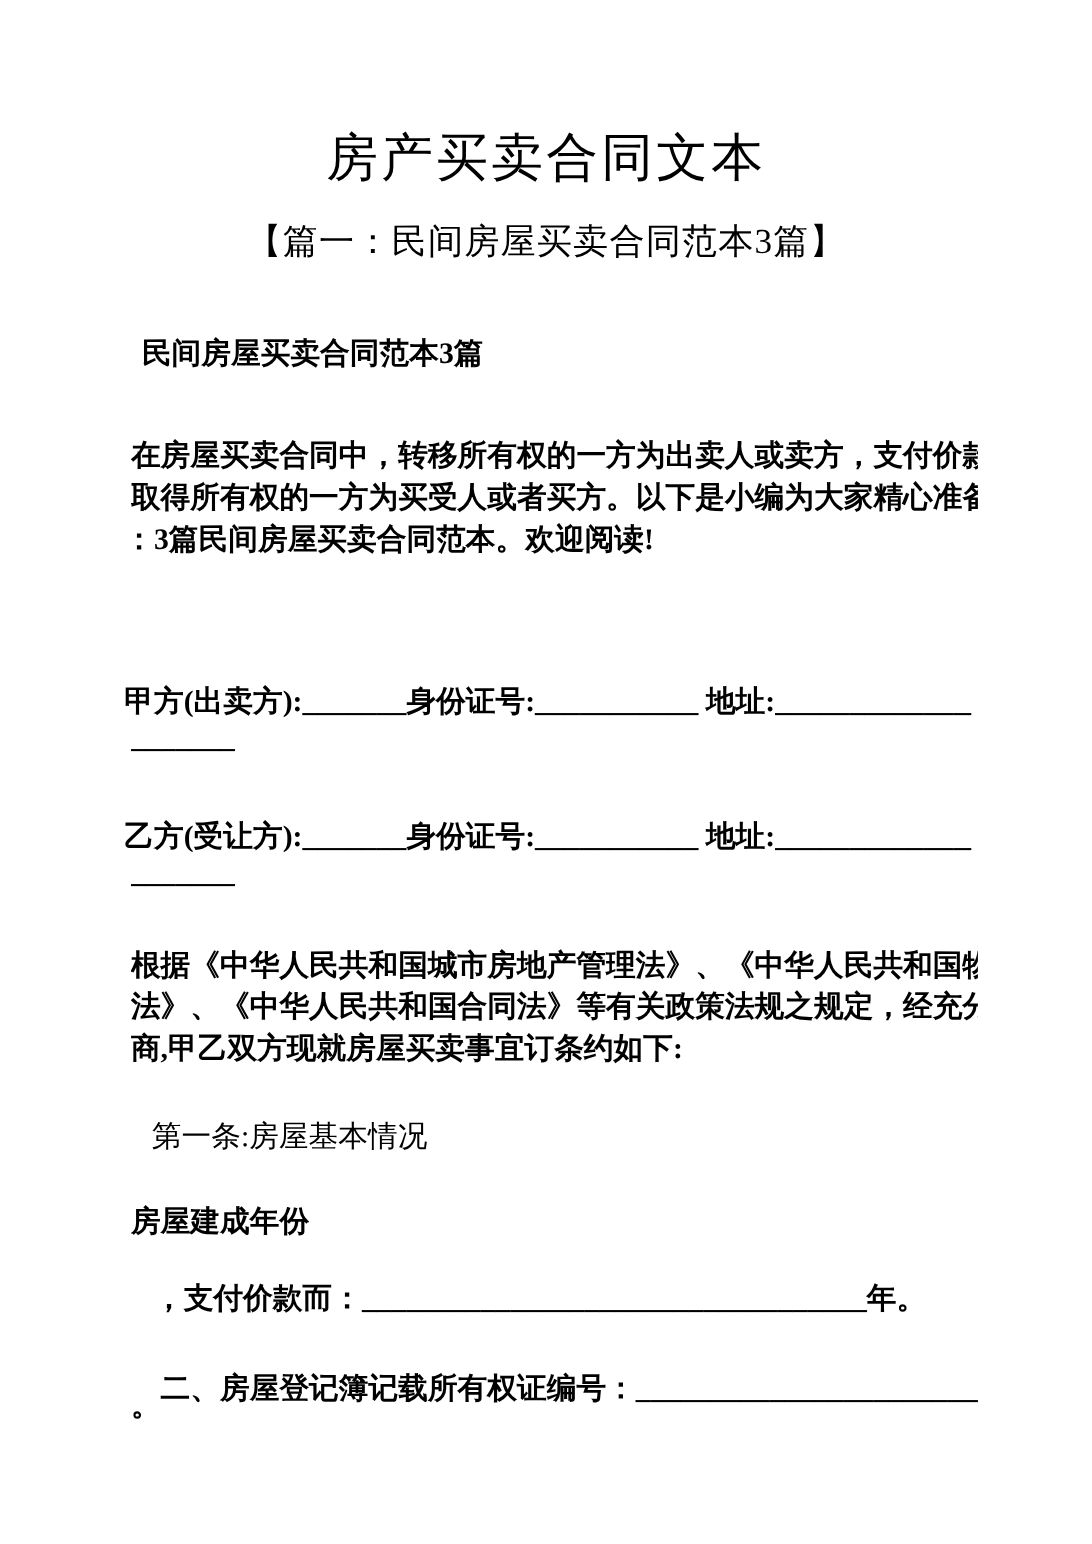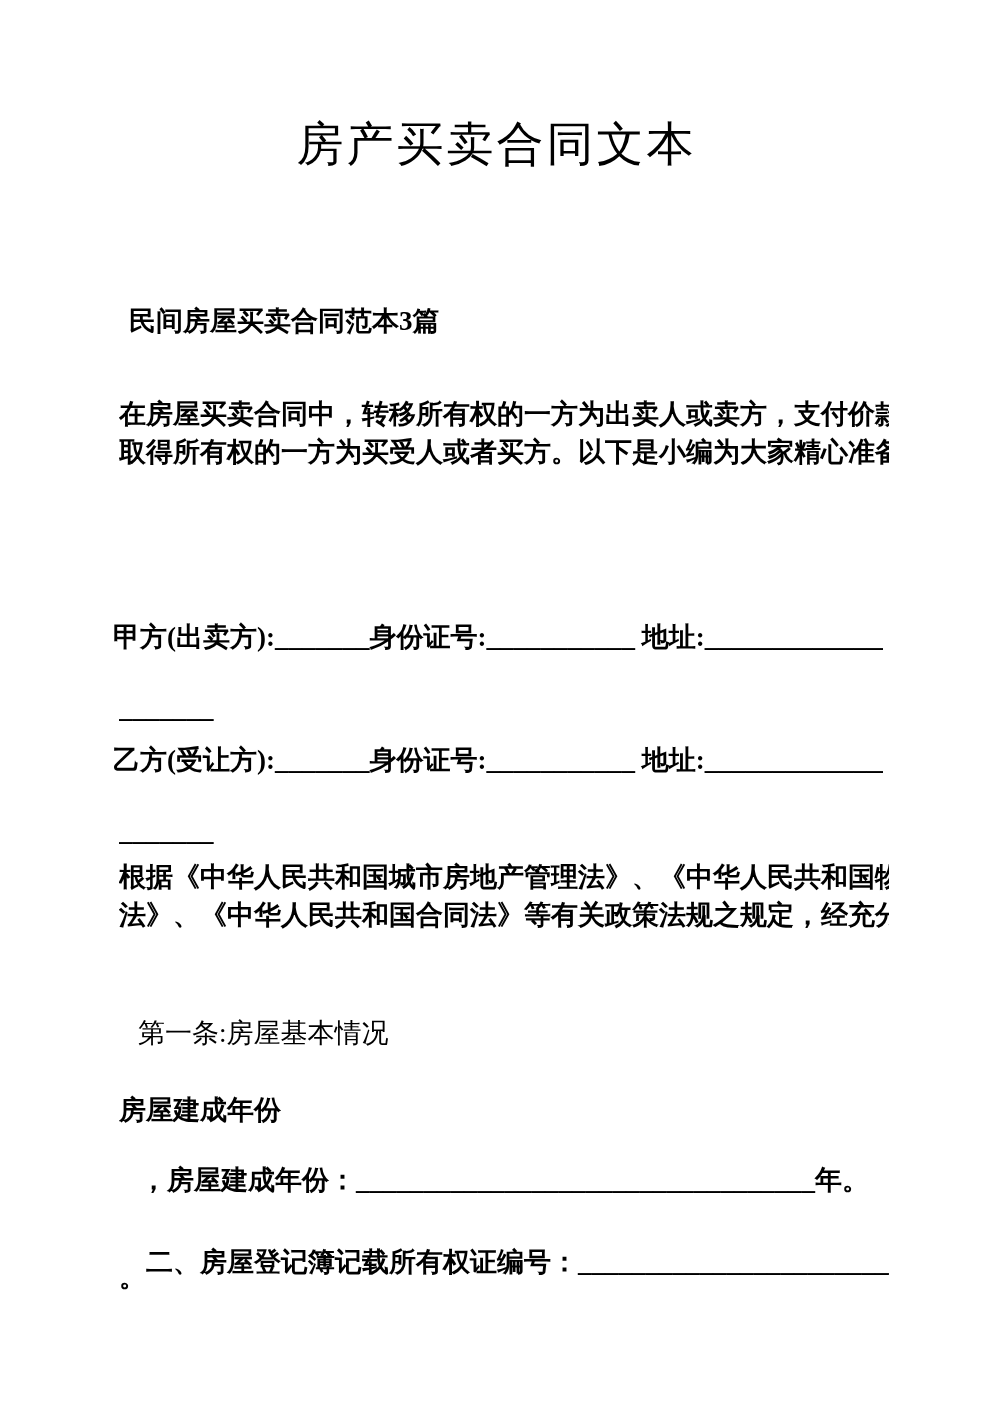--- a/index.html
+++ b/index.html
@@ -44,51 +44,54 @@
   .ln {
     position: absolute;
     font-size: 27px;
     line-height: 1.18;
     white-space: pre;
     max-width: 770px;
     overflow: hidden;
     text-align: center;
   }
   .b { font-weight: bold; }
-  .blank { letter-spacing: 0px; margin-top: 38px; }
+  .blank { letter-spacing: 0px; }
 </style>
 </head>
 <body>
 
 <div class="page">
 
   <h1 class="title">房产买卖合同文本</h1>
 
+  <div class="subtitle">【篇一：民间房屋买卖合同范本3篇】</div>
 
   <div class="ln b" style="top:306px; left:129px;">民间房屋买卖合同范本3篇</div>
 
   <div class="ln b" style="top:399px; left:119px;">在房屋买卖合同中，转移所有权的一方为出卖人或卖方，支付价款而</div>
   <div class="ln b" style="top:437px; left:119px;">取得所有权的一方为买受人或者买方。以下是小编为大家精心准备的</div>
+  <div class="ln b" style="top:475px; left:113px;">：3篇民间房屋买卖合同范本。欢迎阅读!</div>
 
 
   <div class="ln b" style="top:622px; left:113px;">甲方(出卖方):_______身份证号:___________ 地址:______________</div>
   <div class="ln b blank" style="top:655px; left:119px;">_______</div>
 
   <div class="ln b" style="top:745px; left:113px;">乙方(受让方):_______身份证号:___________ 地址:______________</div>
   <div class="ln b blank" style="top:778px; left:119px;">_______</div>
 
   <div class="ln b" style="top:862px; left:119px;">根据《中华人民共和国城市房地产管理法》、《中华人民共和国物权</div>
   <div class="ln b" style="top:900px; left:119px;">法》、《中华人民共和国合同法》等有关政策法规之规定，经充分协</div>
+  <div class="ln b" style="top:938px; left:119px;">商,甲乙双方现就房屋买卖事宜订条约如下:</div>
 
   <div class="ln" style="top:998px; left:138px;margin-top:20px;">第一条:房屋基本情况</div>
 
   <div class="ln b" style="top:1095px; left:119px;">房屋建成年份</div>
 
   <div class="ln b" style="top:1133px; left:113px;">
-    <span>，房屋建成年份：</span><span class="blank">__________________________________</span><span>年。</span>
+    <span>，支付价款而：</span><span class="blank">__________________________________</span><span>年。</span>
   </div>
 
   <div class="ln b" style="top:1215px; left:119px;">
     <span>二、房屋登记簿记载所有权证编号：</span><span class="blank">__________________________</span>
   </div>
 
   <div class="ln b" style="top:1262px; left:119px;">。</div>
 
 </div>
 

